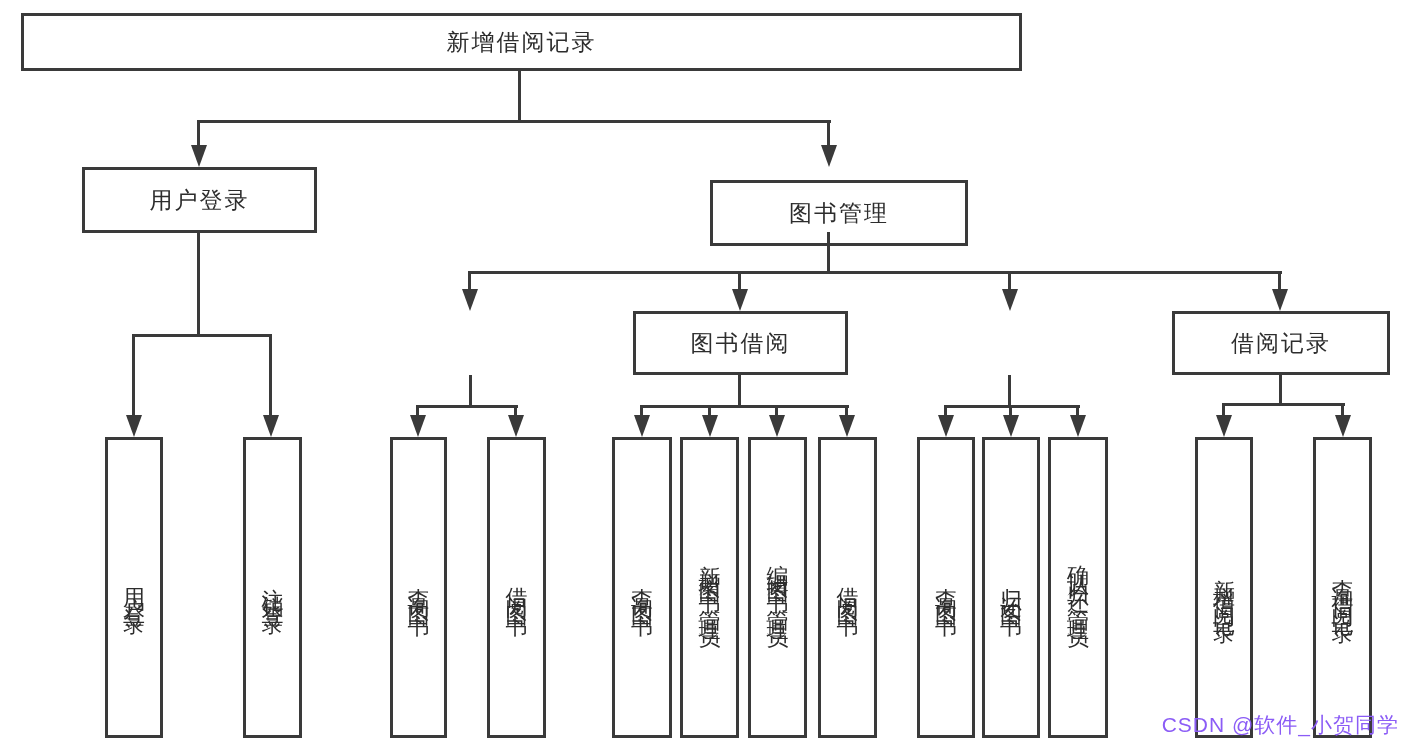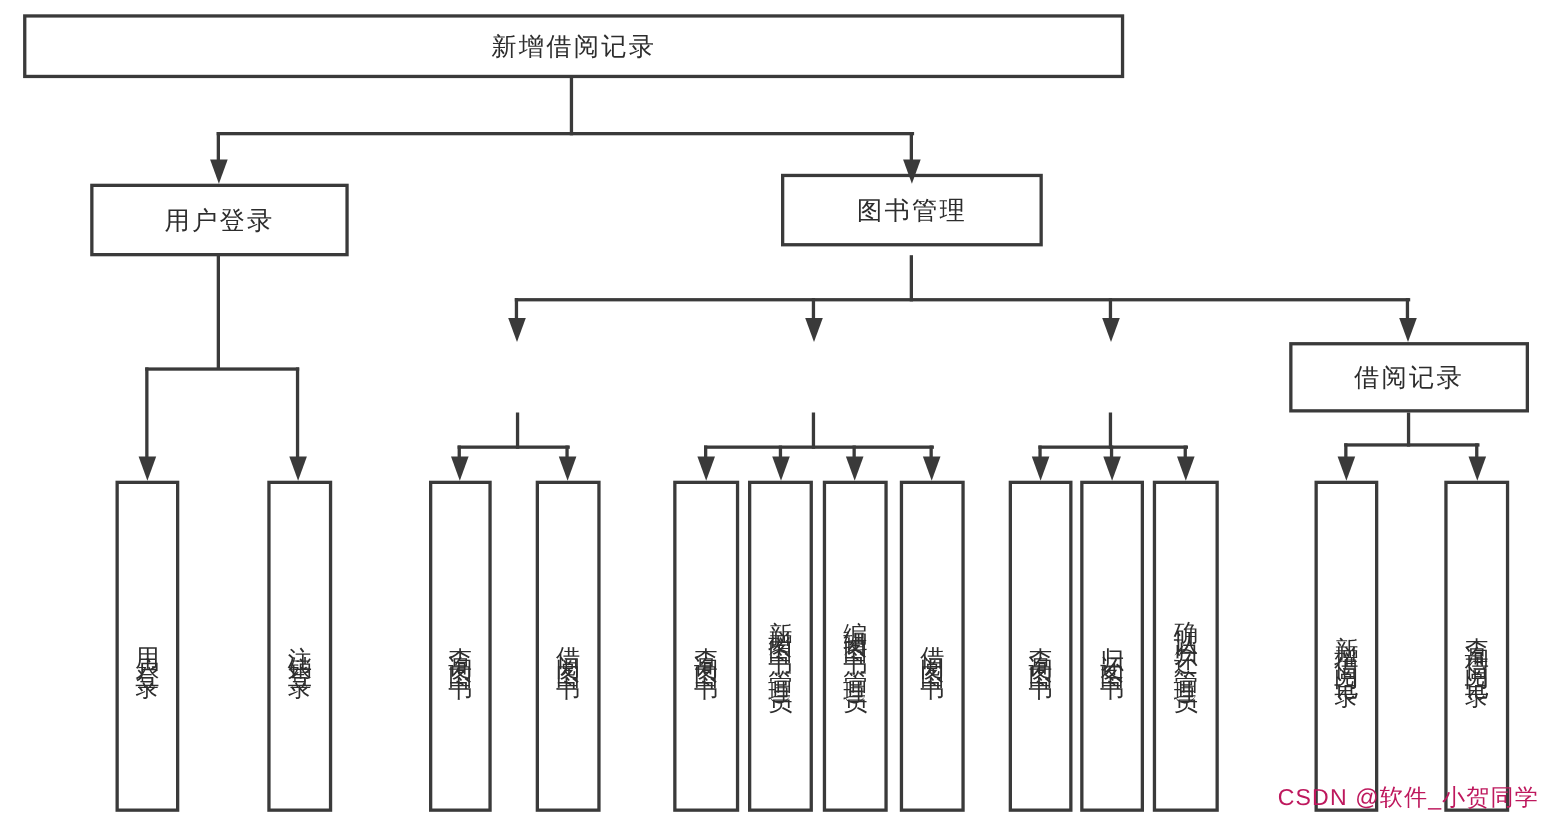--- a/index.html
+++ b/index.html
@@ -20,39 +20,42 @@
     font-size:22px; letter-spacing:9px; line-height:1; white-space:nowrap;
   }
   .line { position:absolute; background:#3a3a3a; }
   .arrow {
     position:absolute; width:0; height:0;
     border-left:8px solid transparent; border-right:8px solid transparent;
     border-top:22px solid #3a3a3a;
   }
   .watermark {
     position:absolute; top:711px; right:6px; z-index:5;
-    font-size:21px; color:#be185d; letter-spacing:1px; white-space:nowrap;
+    font-size:21px; color:#8b5cf6; letter-spacing:1px; white-space:nowrap;
   }
 </style>
 </head>
 <body>
 
 <div class="canvas">
 
   <div class="box hbox" style="left:21px; top:13px; width:1001px; height:58px;">
     <span>新增借阅记录</span>
   </div>
 
   <div class="box hbox" style="left:82px; top:167px; width:235px; height:66px;">
     <span>用户登录</span>
   </div>
-  <div class="box hbox" style="left:710px; top:158px; width:238px; height:66px;">
+  <div class="box hbox" style="left:710px; top:180px; width:258px; height:66px;">
     <span>图书管理</span>
   </div>
 
+  <div class="box hbox" style="left:633px; top:311px; width:215px; height:64px;">
+    <span>图书借阅</span>
+  </div>
   <div class="box hbox" style="left:1172px; top:311px; width:218px; height:64px;">
     <span>借阅记录</span>
   </div>
 
   <div class="box leaf" style="left:105px; top:437px; width:58px; height:301px;">
     <span>用户登录</span>
   </div>
   <div class="box leaf" style="left:243px; top:437px; width:59px; height:301px;">
     <span>注销登录</span>
   </div>

